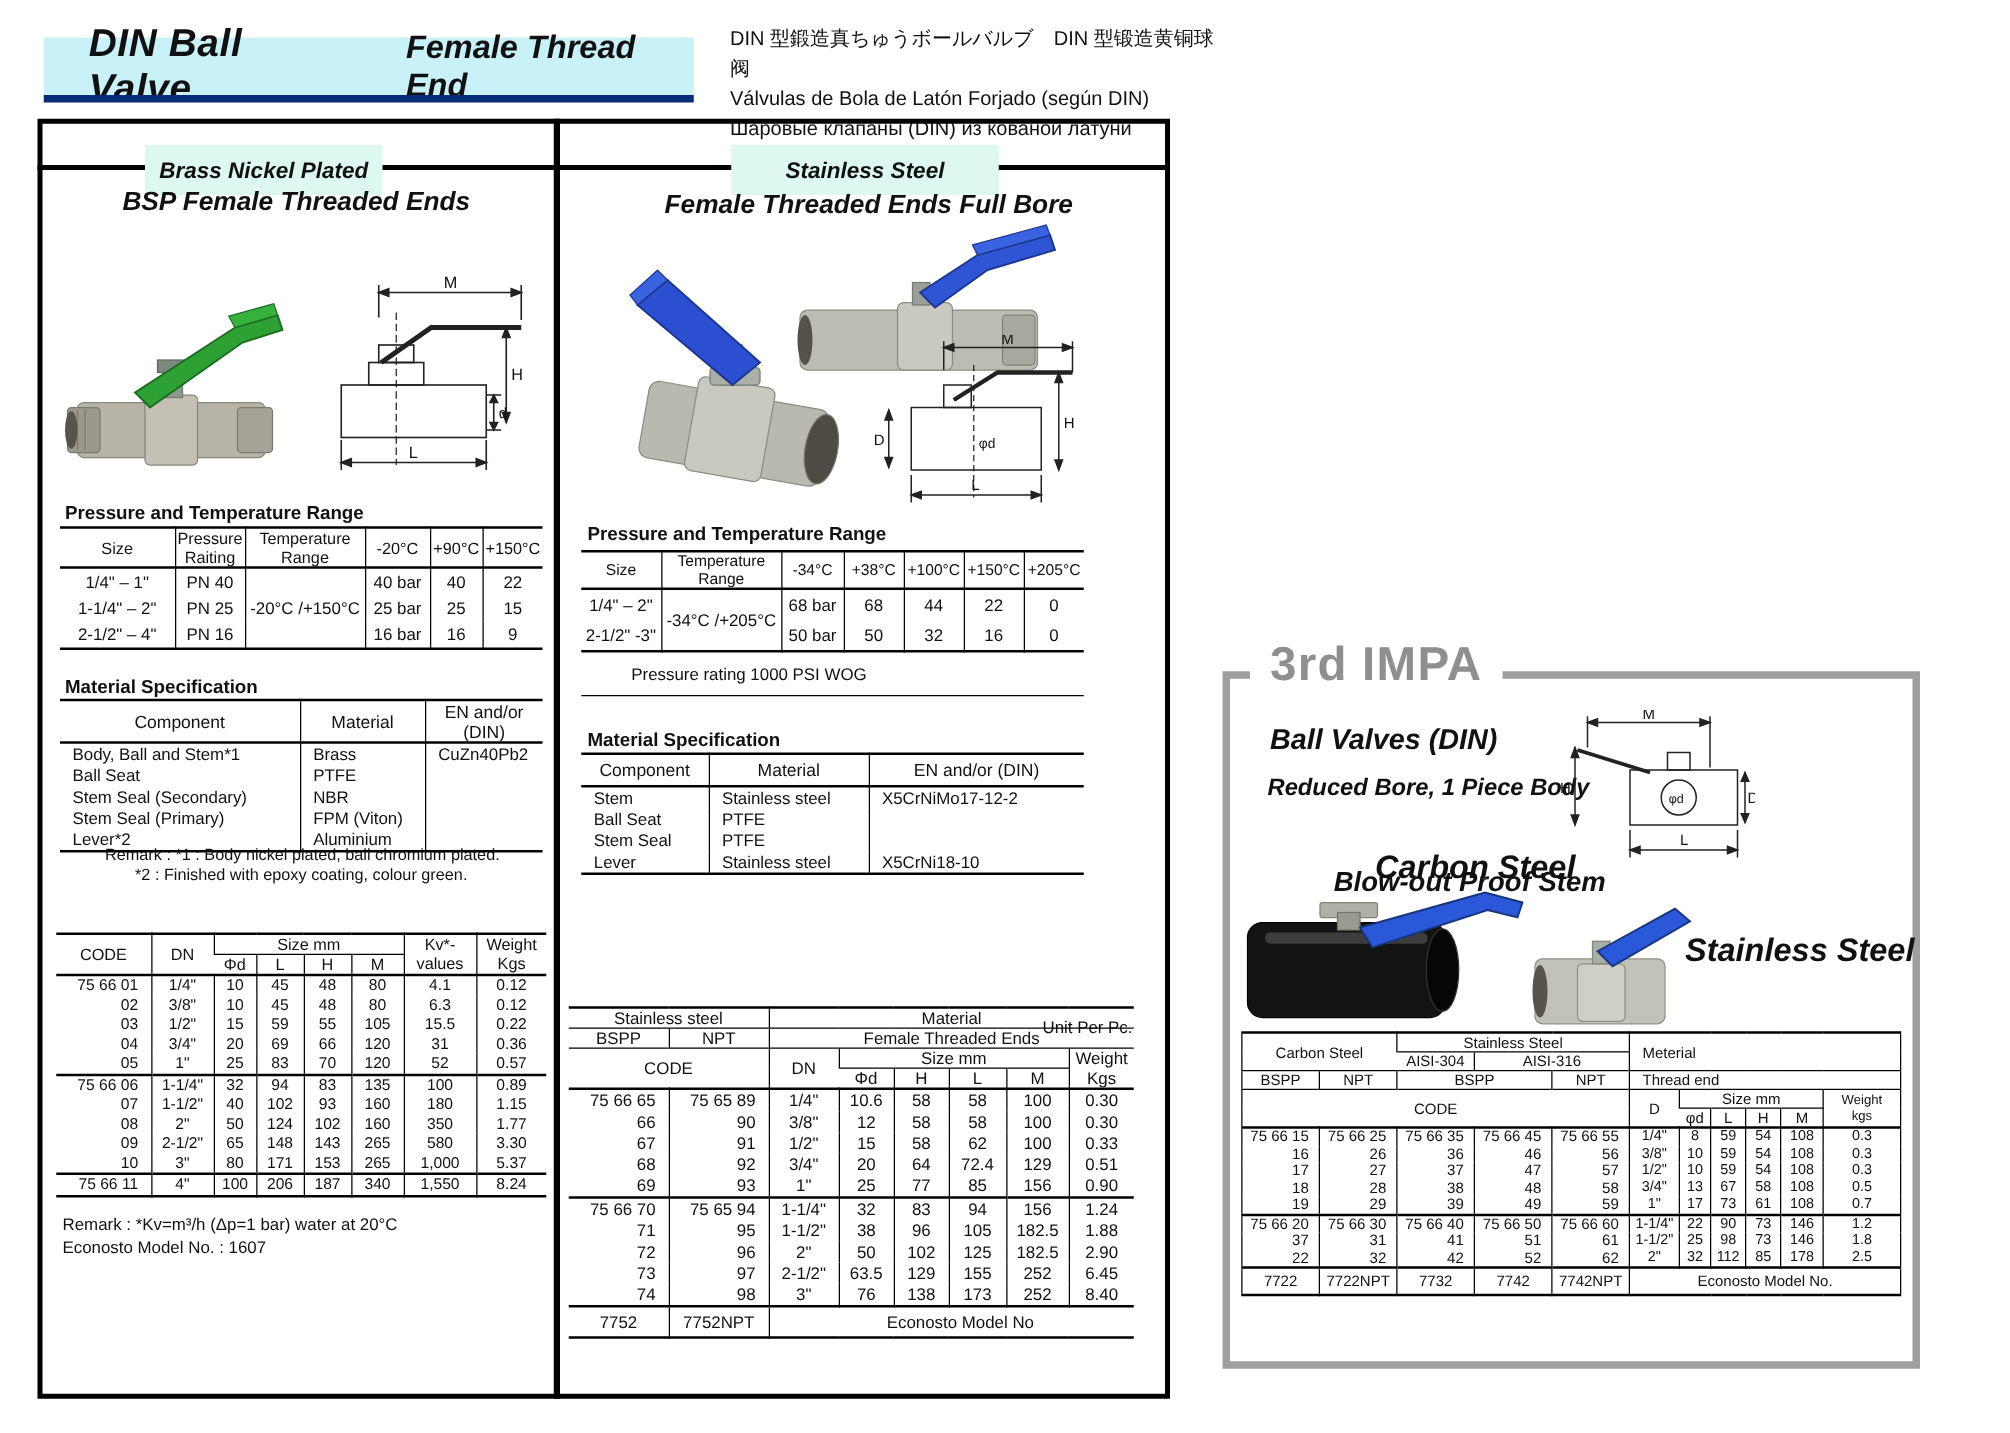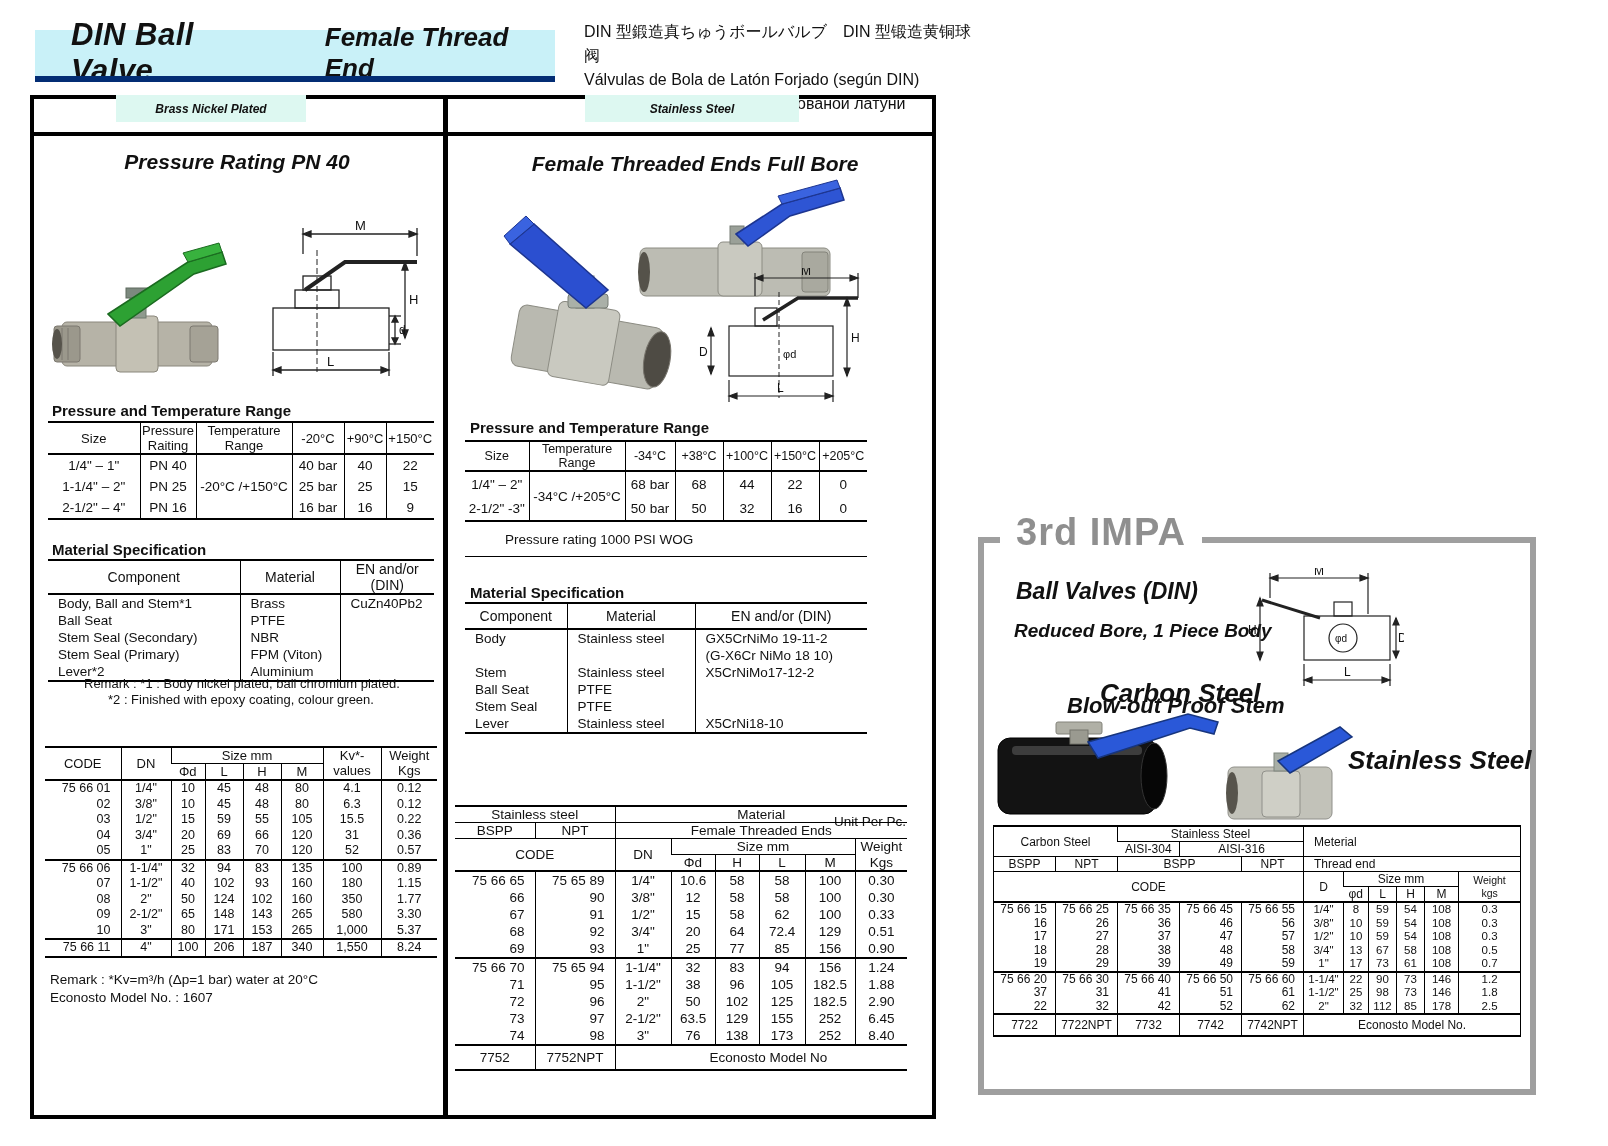--- a/index.html
+++ b/index.html
@@ -13,22 +13,22 @@
   .title-box{left:35px;top:30px;width:520px;height:46px;background:#c9f1f8;display:flex;align-items:center;}
   .title-main{font-size:31px;margin-left:36px;letter-spacing:.5px;}
   .title-sub{font-size:26px;margin-left:48px;}
   .title-underline{left:35px;top:76px;width:520px;height:6px;background:#032d74;}
   .translations{left:584px;top:20px;width:400px;font-size:16px;line-height:1.5;}
 
   
   .main-frame{left:30px;top:95px;width:906px;height:1024px;border:4px solid #000;box-sizing:border-box;}
   .frame-divider{left:443px;top:95px;width:5px;height:1024px;background:#000;}
   .header-line{left:30px;top:132px;width:906px;height:4px;background:#000;}
-  .col-header{top:95px;height:27px;background:#ddf8f1;display:flex;align-items:center;justify-content:center;
-              font-size:12px;}
+  .col-header{top:116px;height:40px;background:#ddf8f1;display:flex;align-items:center;justify-content:center;
+              font-size:18px;}
   .hl-left{left:116px;width:190px;}
   .hl-mid{left:585px;width:214px;}
 
   .sec-title{font-size:21px;line-height:1.35;}
   .tbl-title{font-size:15px;font-weight:bold;}
   .small-note{font-size:13px;}
 
   
   table.ctable{border-collapse:collapse;table-layout:fixed;
                border-top:2.5px solid #000;border-bottom:2.5px solid #000;}
@@ -97,21 +97,21 @@
     <div>Шаровые клапаны (DIN) из кованой латуни</div>
   </div>
 
   <div class="abs main-frame"></div>
   <div class="abs frame-divider"></div>
   <div class="abs header-line"></div>
   <div class="abs col-header hl-left bi">Brass Nickel Plated</div>
   <div class="abs col-header hl-mid bi">Stainless Steel</div>
 
   <div class="abs sec-title bi ctr" style="left:42px;top:148px;width:390px;">
-    <div>Pressure Rating PN 40</div>
+    <div>BSP Female Threaded Ends</div>
   </div>
 
   <svg class="abs" style="left:50px;top:222px;" width="185" height="160" viewBox="0 0 185 160">
     <rect x="12" y="100" width="150" height="44" rx="5" fill="#b6b3a7" stroke="#8a877c"></rect>
     <rect x="4" y="104" width="26" height="36" rx="3" fill="#9b988c" stroke="#7c7970"></rect>
     <line x1="12" y1="106" x2="12" y2="138" stroke="#7c7970"></line>
     <line x1="18" y1="106" x2="18" y2="138" stroke="#7c7970"></line>
     <ellipse cx="7" cy="122" rx="5" ry="15" fill="#56534b"></ellipse>
     <rect x="140" y="104" width="28" height="36" rx="3" fill="#a5a296" stroke="#7c7970"></rect>
     <rect x="66" y="94" width="42" height="56" rx="4" fill="#c4c1b4" stroke="#8a877c"></rect>
@@ -492,28 +492,20 @@
       </colgroup>
     <thead>
         <tr>
       <th>Component</th>
       <th>Material</th>
       <th>EN and/or (DIN)</th>
     </tr>
       </thead>
     <tbody>
       <tr>
-        <td class="al ln2">Body</td>
-        <td class="al ln2">Stainless steel</td>
-        <td class="al ln2">
-          <div>GX5CrNiMo 19-11-2</div>
-          <div>(G-X6Cr NiMo 18 10)</div>
-          </td>
-      </tr>
-      <tr>
         <td class="al">Stem</td>
         <td class="al">Stainless steel</td>
         <td class="al">
             <div>X5CrNiMo17-12-2</div>
           </td>
       </tr>
       <tr>
         <td class="al">Ball Seat</td>
         <td class="al">PTFE</td>
         <td class="al"></td>

